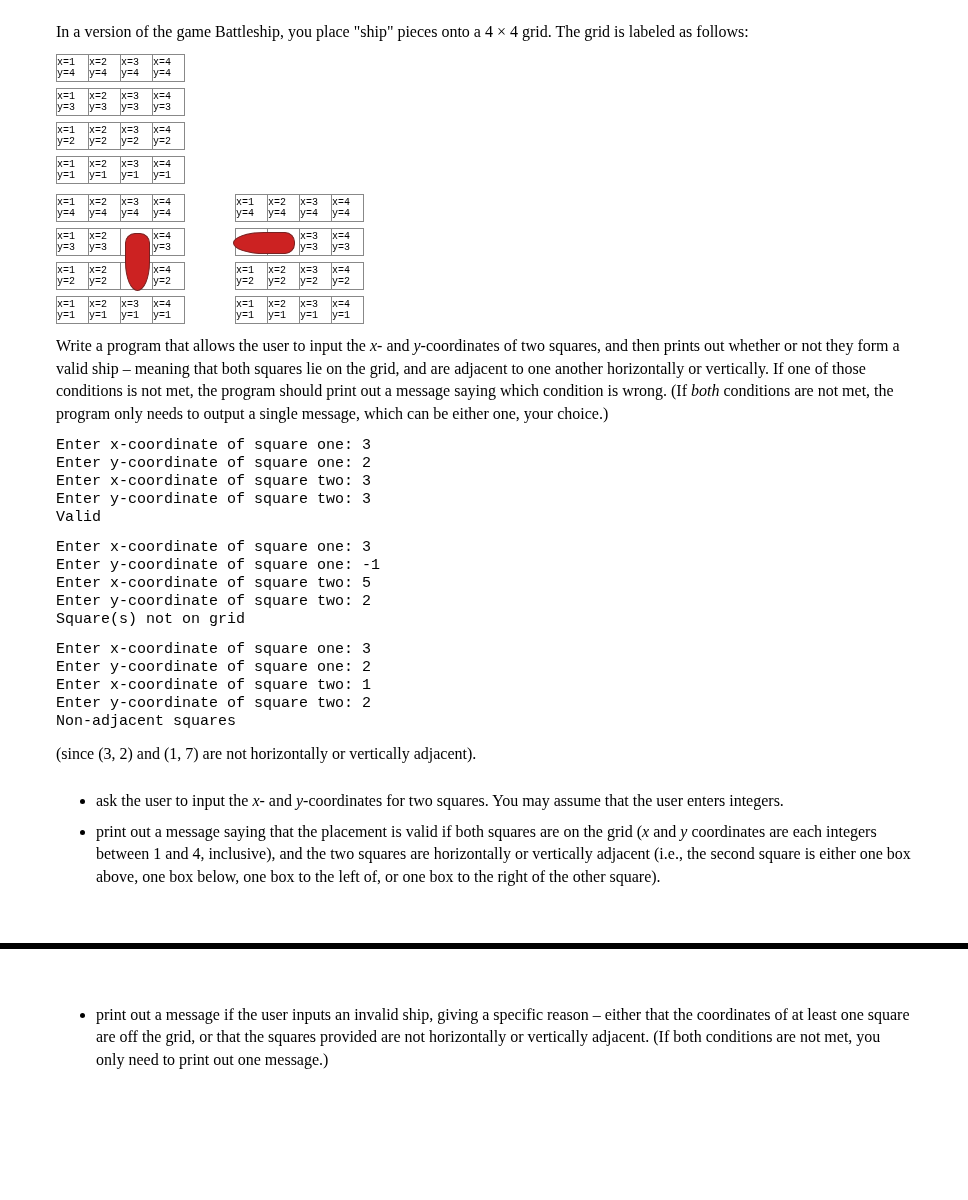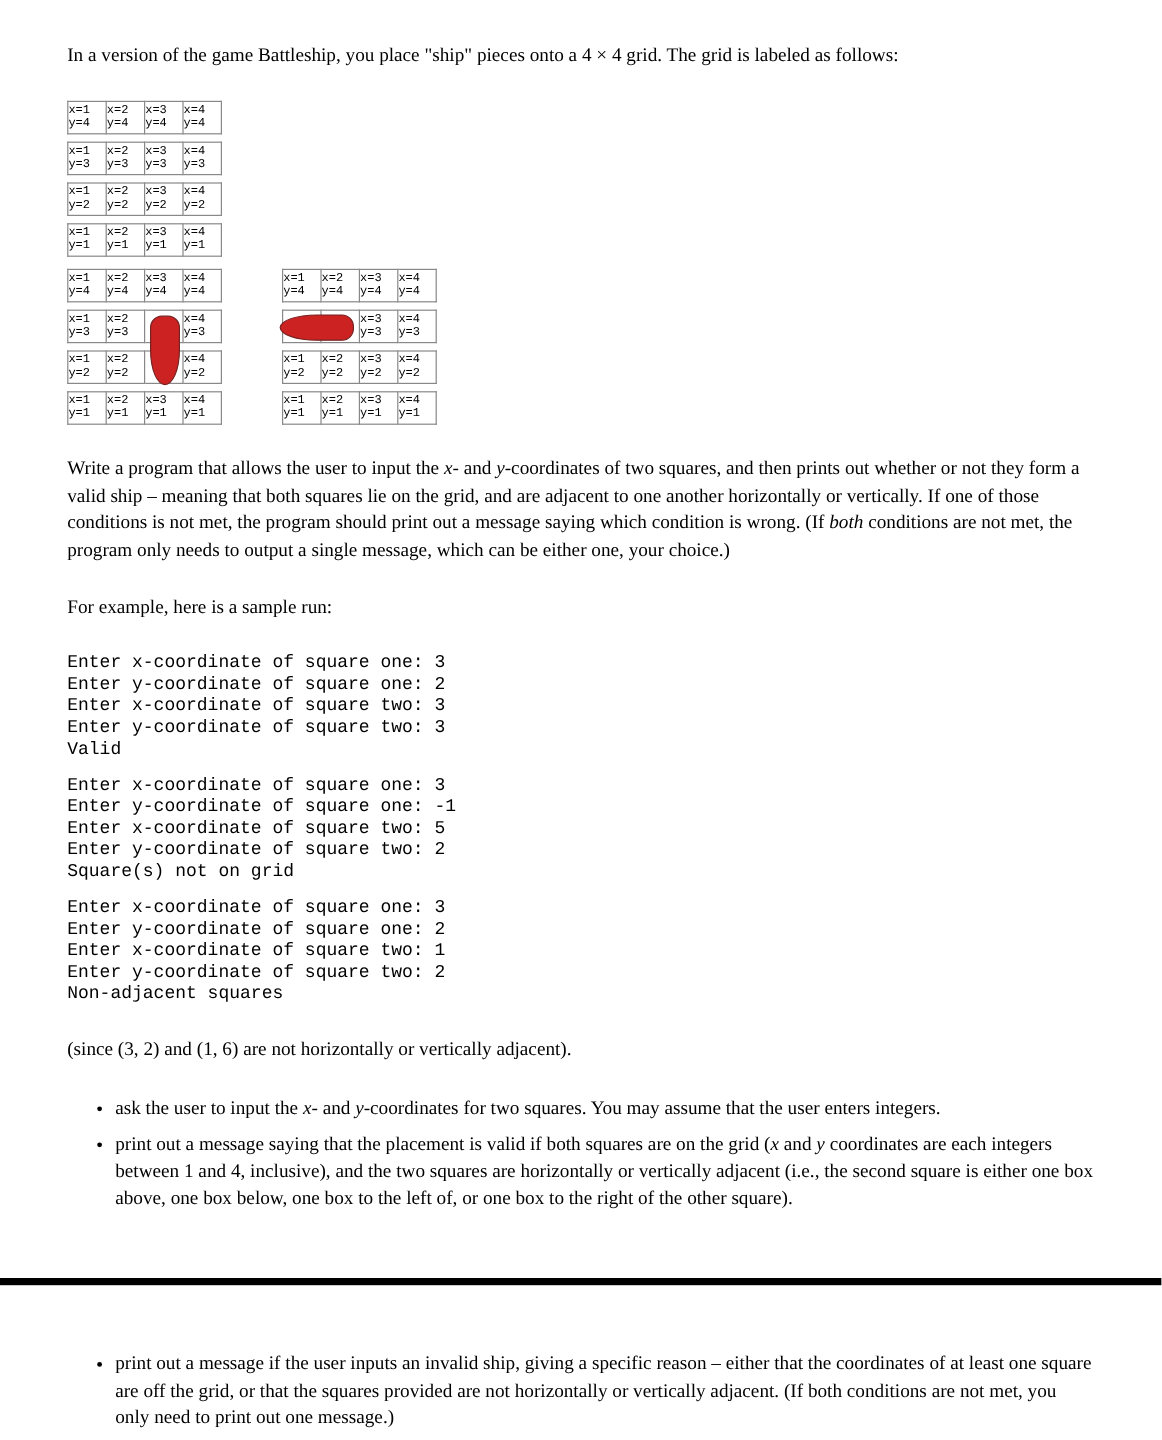--- a/index.html
+++ b/index.html
@@ -12,21 +12,21 @@
       color: #000;
     }
     .page {
       padding: 10px 56px 30px 56px;
       border-bottom: 6px solid #000;
     }
     .page2 {
       padding: 30px 56px 30px 56px;
     }
     p {
-      margin: 26px 0;
+      margin: 11px 0;
     }
     .mono {
       font-family: Liberation Mono, monospace;
       font-size: 15px;
       white-space: pre;
       line-height: 1.2;
       margin: 12px 0;
     }
     .italic { font-style: italic; }
     .var { font-style: italic; }
@@ -250,21 +250,20 @@
 y=1</td>
             <td>x=4
 y=1</td>
           </tr>
     </tbody>
       </table>
   </div>
 
   <p><span>Write a program that allows the user to input the </span><span class="var">x</span><span>- and </span><span class="var">y</span><span>-coordinates of two squares, and then prints out whether or not they form a valid ship – meaning that both squares lie on the grid, and are adjacent to one another horizontally or vertically. If one of those conditions is not met, the program should print out a message saying which condition is wrong. (If </span><span class="italic">both</span><span> conditions are not met, the program only needs to output a single message, which can be either one, your choice.)</span></p>
 
-  <p>For example, here is a sample run:</p>
 
   <div class="mono">Enter x-coordinate of square one: 3
 Enter y-coordinate of square one: 2
 Enter x-coordinate of square two: 3
 Enter y-coordinate of square two: 3
 Valid</div>
 
 
   <div class="mono">Enter x-coordinate of square one: 3
 Enter y-coordinate of square one: -1
@@ -272,21 +271,21 @@
 Enter y-coordinate of square two: 2
 Square(s) not on grid</div>
 
 
   <div class="mono">Enter x-coordinate of square one: 3
 Enter y-coordinate of square one: 2
 Enter x-coordinate of square two: 1
 Enter y-coordinate of square two: 2
 Non-adjacent squares</div>
 
-  <p>(since (3, 2) and (1, 6) are not horizontally or vertically adjacent).</p>
+  <p>(since (3, 2) and (1, 7) are not horizontally or vertically adjacent).</p>
 
 
   <ul>
     <li><span>ask the user to input the </span><span class="var">x</span><span>- and </span><span class="var">y</span><span>-coordinates for two squares. You may assume that the user enters integers.</span></li>
     <li><span>print out a message saying that the placement is valid if both squares are on the grid (</span><span class="var">x</span><span> and </span><span class="var">y</span><span> coordinates are each integers between 1 and 4, inclusive), and the two squares are horizontally or vertically adjacent (i.e., the second square is either one box above, one box below, one box to the left of, or one box to the right of the other square).</span></li>
   </ul>
 </div>
 
 <div class="page2">
   <ul>

